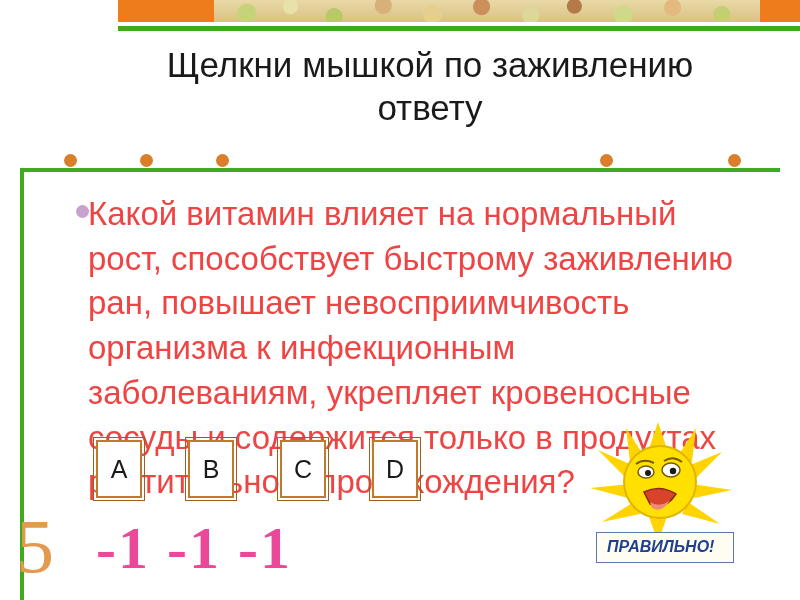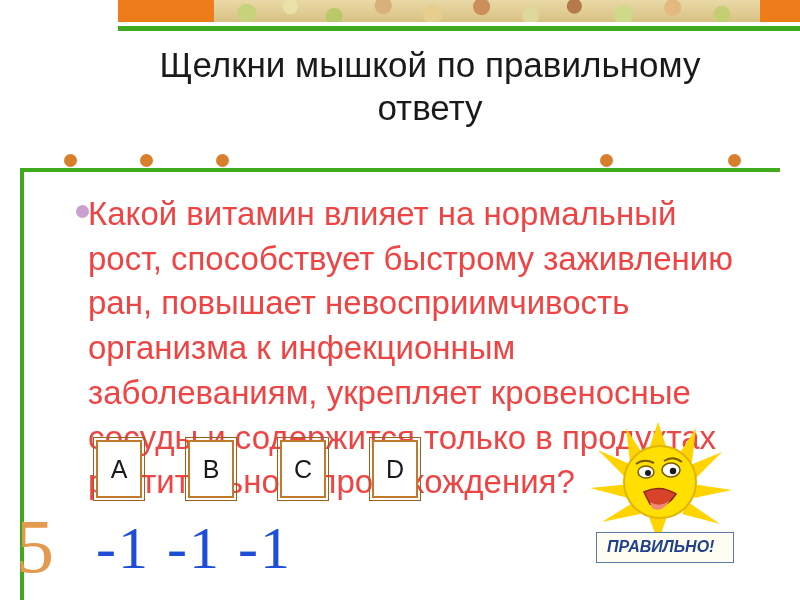--- a/index.html
+++ b/index.html
@@ -145,23 +145,24 @@
     font-family: "Liberation Serif", serif;
     font-size: 76px;
     color: #e49a4e;
     line-height: 1;
   }
   #minus-ones {
     position: absolute;
     left: 96px; top: 518px;
     font-family: "Liberation Serif", serif;
     font-size: 60px;
-    color: #1d4ed8;
+    color: #ec4899;
     letter-spacing: 2px;
     line-height: 1;
+    font-weight: bold;
   }
 
   
   #sun-wrap {
     position: absolute;
     left: 572px; top: 418px;
     width: 190px; height: 130px;
   }
   
   #correct-label {
@@ -183,21 +184,21 @@
 <div id="top-band">
   <div class="orange-left"></div>
   <div class="photo-strip"></div>
   <div class="orange-right"></div>
   <div class="green-rule"></div>
 </div>
 
 <div id="left-rule-top"></div>
 <div id="left-rule"></div>
 
-<div id="title">Щелкни мышкой по правильному ответу</div>
+<div id="title">Щелкни мышкой по заживлению ответу</div>
 
 <div id="dot-row">
   <div class="dot" style="left:24px"></div>
   <div class="dot" style="left:100px"></div>
   <div class="dot" style="left:176px"></div>
   <div class="dot" style="left:560px"></div>
   <div class="dot" style="left:688px"></div>
 </div>
 
 <div id="bullet"></div>

